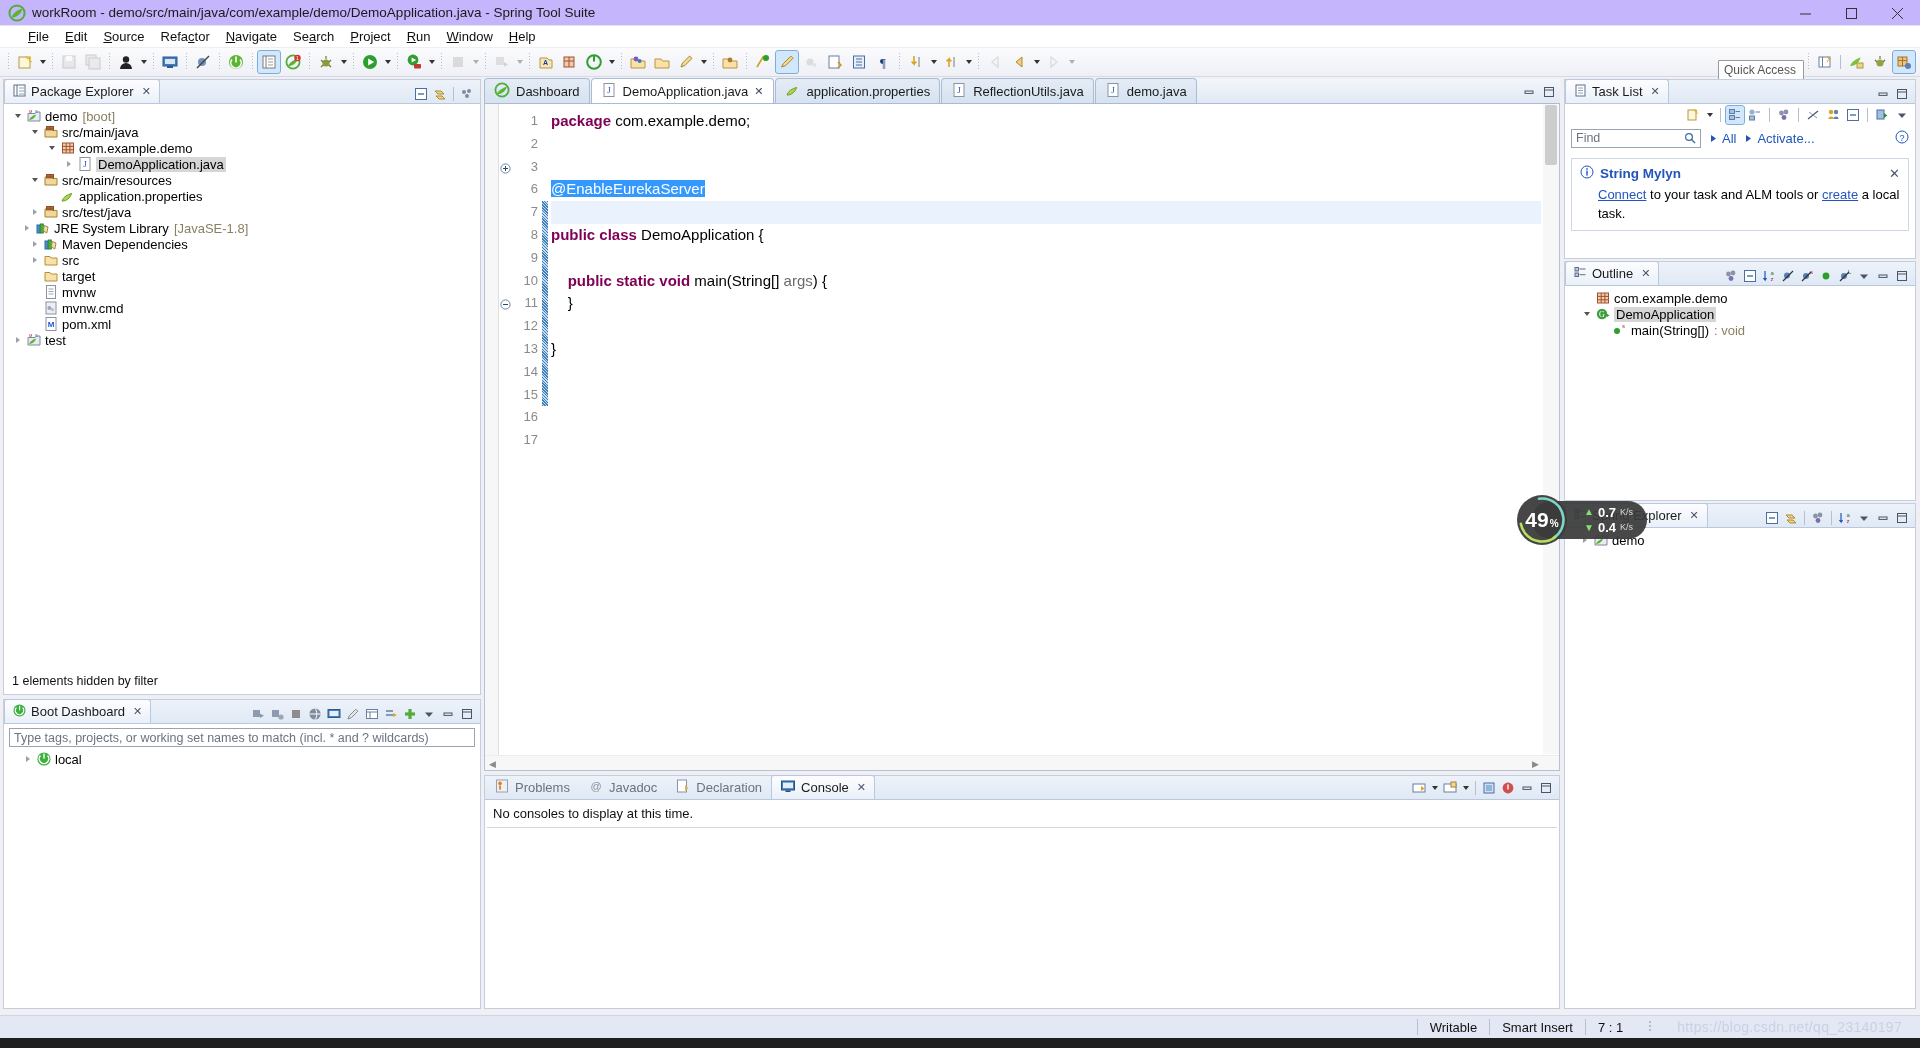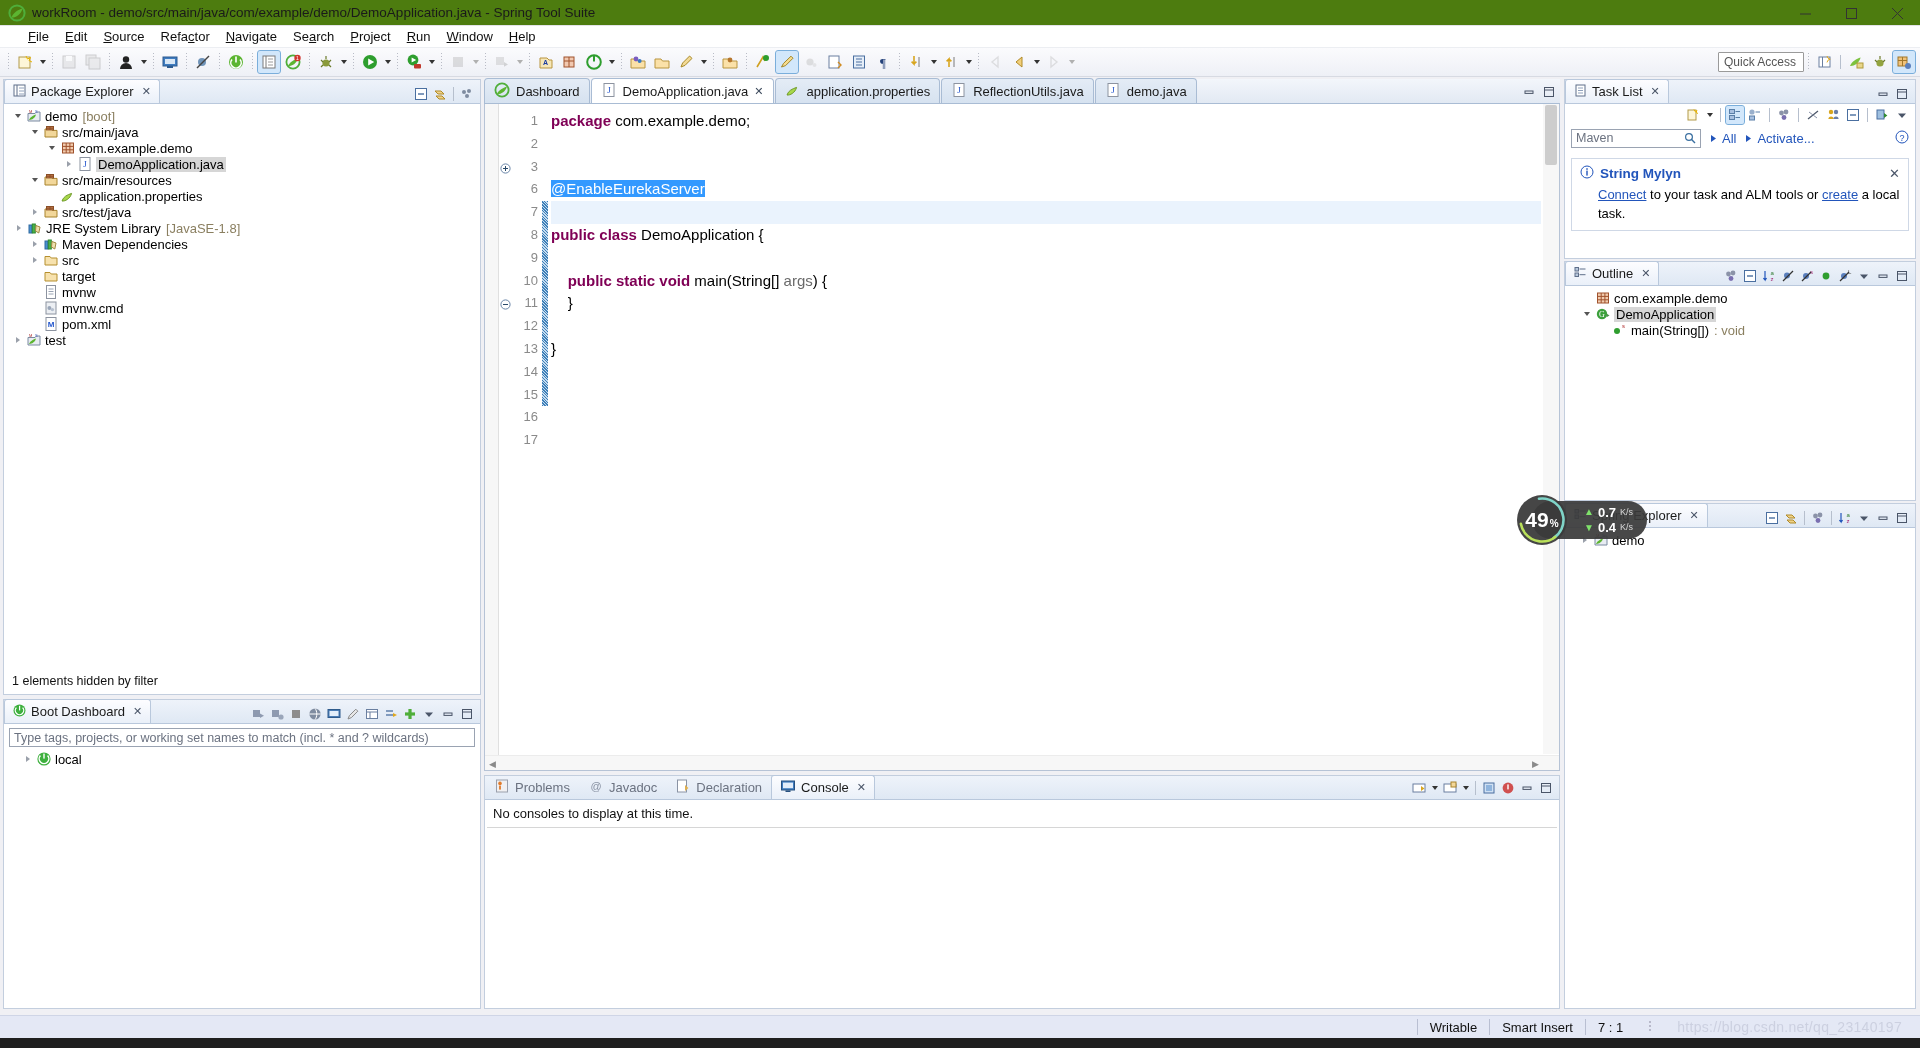--- a/index.html
+++ b/index.html
@@ -6,21 +6,21 @@
   html,body {
     width:1920px; height:1048px;
     font-family:"Liberation Sans", sans-serif;
     font-size:13px; color:#000; overflow:hidden;
     background:#fff;
   }
   #app { position:relative; width:1920px; height:1048px; background:#f0f0f4; }
 
   
   .titlebar{
-    height:26px; background:#4d7c0f; display:flex; align-items:center;
+    height:26px; background:#c4b5fd; display:flex; align-items:center;
     border-bottom:1px solid #e3e3e8; position:relative;
   }
   .tb-icon{ width:18px;height:18px;margin:0 6px 0 8px; flex:none; }
   .tb-title{ font-size:13.5px; color:#1a1a1a; white-space:nowrap; }
   .win-btns{ position:absolute; right:0; top:0; height:26px; display:flex; }
   .win-btn{ width:46px;height:26px; display:flex;align-items:center;justify-content:center; }
   .win-btn svg{ display:block; }
 
   
   .menubar{ height:22px; background:#fff; display:flex; align-items:center; padding-left:20px;
@@ -37,21 +37,21 @@
   .tool{ width:22px;height:22px; display:flex;align-items:center;justify-content:center; margin:0 1px; border-radius:2px;}
   .tool.active{ background:#d2e7fb; outline:1px solid #7aaedb;}
   .tool.dis{ opacity:.38; }
   .arrow-dn{ width:11px;height:22px;display:flex;align-items:center;justify-content:center;}
   .arrow-dn:after{ content:''; border-left:3.5px solid transparent;border-right:3.5px solid transparent;
                    border-top:4px solid #333; }
   .arrow-dn.dis:after{ border-top-color:#b0b0b0; }
   .tsep{ width:1px;height:18px;margin:0 4px;
          background:repeating-linear-gradient(to bottom,#b9bcc6 0 1px,transparent 1px 3px); }
   .quick{
-    position:absolute; right:116px; top:4px; width:86px;height:20px;
+    position:absolute; right:116px; top:12px; width:86px;height:20px;
     border:1px solid #9a9a9a; background:#fff; border-radius:1px;
     font-size:12px; color:#555; display:flex; align-items:center; padding-left:5px;
   }
   .tb-right{ position:absolute; right:4px; top:3px; display:flex; align-items:center;}
 
   
   .workbench{ position:absolute; left:0; top:79px; width:1920px; height:939px; }
 
   
   .part{ position:absolute; background:#fff; border:1px solid #c3cede; }
@@ -601,21 +601,21 @@
             <span class="ico">
               <svg width="16" height="16" viewBox="0 0 16 16">
                 <path d="M2 5h6l1.2 1.4H14V13H2z" fill="#f2d79a" stroke="#a8832c"></path>
                 <rect x="3.5" y="2.5" width="7" height="3.4" fill="#c77a4a" stroke="#8a4f28"></rect>
                 <line x1="3.5" y1="4.2" x2="10.5" y2="4.2" stroke="#8a4f28"></line>
                 <line x1="7" y1="2.5" x2="7" y2="5.9" stroke="#8a4f28"></line>
               </svg>
             </span>
             <span class="lbl">src/test/java</span>
           </div>
-          <div class="trow" style="padding-left:7px;">
+          <div class="trow" style="padding-left:15px;">
             <span class="tw">
               <span class="chev light"></span>
             </span>
             <span class="ico">
               <svg width="16" height="16" viewBox="0 0 16 16">
                 <rect x="2" y="5" width="3" height="8" fill="#4a8fd0" stroke="#2f6aa0"></rect>
                 <rect x="5.3" y="4" width="3" height="9" fill="#4ab04a" stroke="#2f8a2f"></rect>
                 <path d="M9 5.5l4 1.5-1.2 6L8.5 11z" fill="#f0e0b0" stroke="#a08a40"></path>
               </svg>
             </span>
@@ -1093,21 +1093,21 @@
             </div>
           <div class="pt-btn">
               <svg width="14" height="14">
                 <path d="M3 5.5h8L7 10z" fill="#4a5568"></path>
               </svg>
             </div>
         </div>
 
         <div style="display:flex;align-items:center;gap:8px;padding:0 6px;height:24px;">
           <div class="searchfield" style="width:130px;position:relative;">
-            <span>Maven</span>
+            <span>Find</span>
             <span style="position:absolute;right:4px;top:2px;">
               <svg width="12" height="12">
                   <circle cx="5" cy="5" r="3.4" fill="none" stroke="#3a6fa0" stroke-width="1.2"></circle>
                   <line x1="7.6" y1="7.6" x2="11" y2="11" stroke="#3a6fa0" stroke-width="1.4"></line>
                 </svg>
             </span>
           </div>
           <span style="display:flex;align-items:center;gap:4px;">
             <svg width="9" height="9">
                 <path d="M2 1l5 3.5L2 8z" fill="#2255bb"></path>

